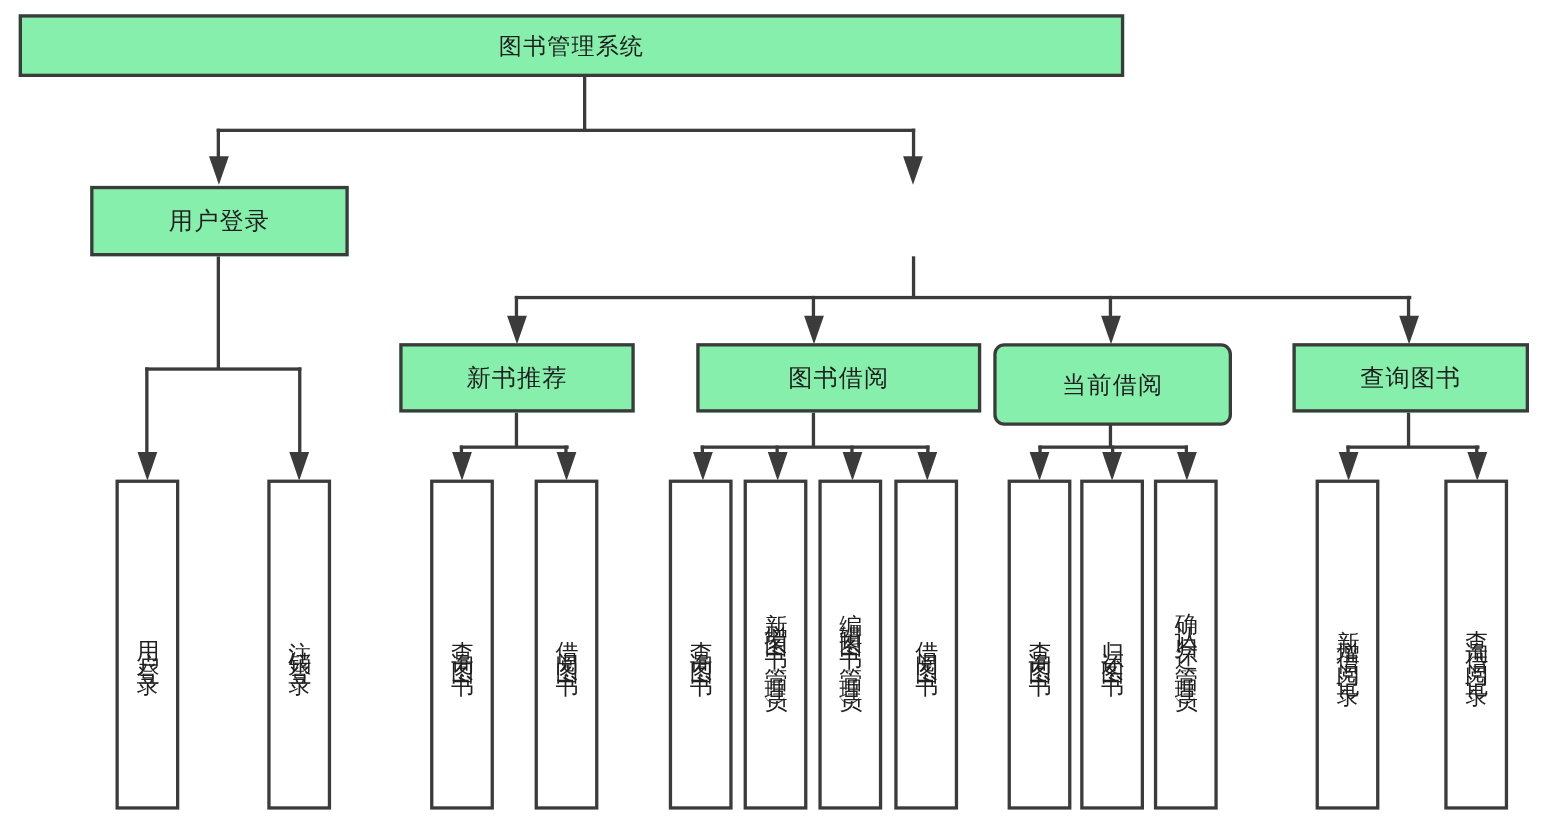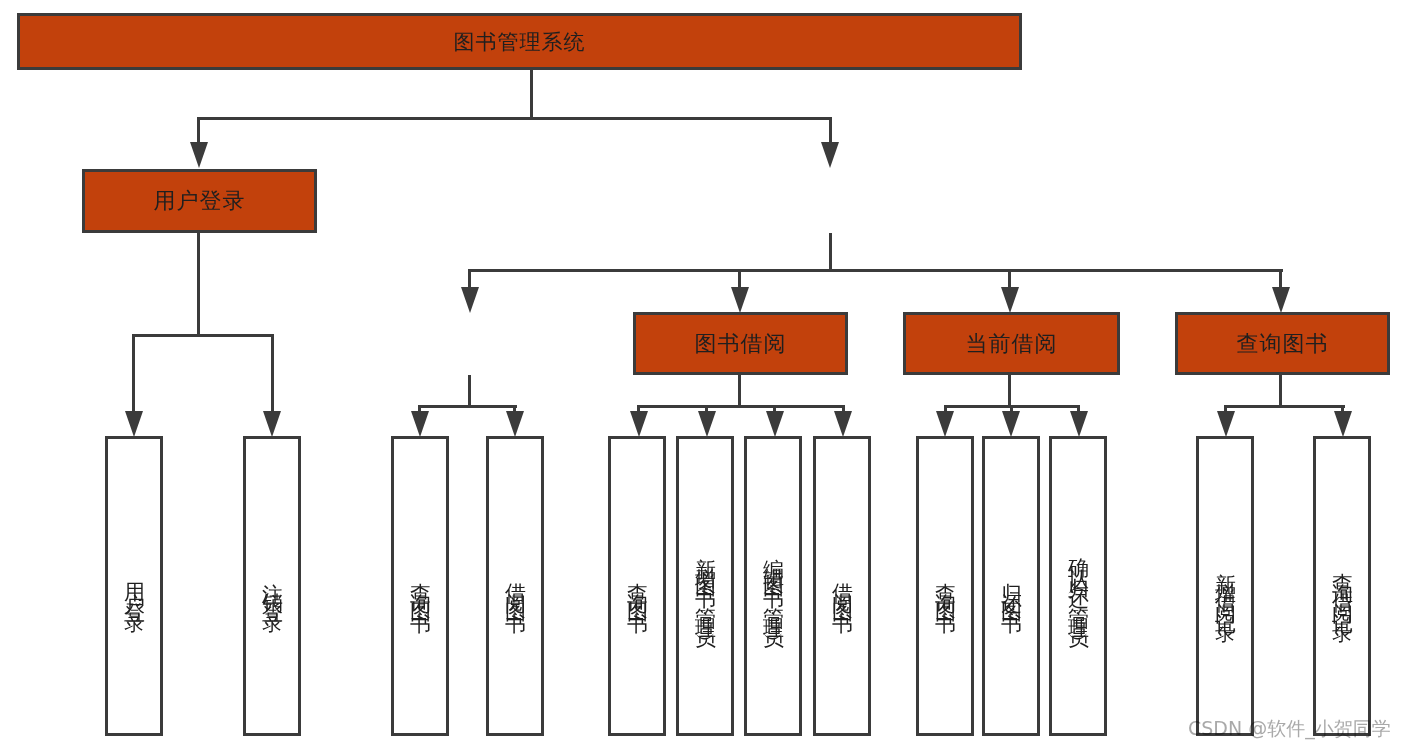--- a/index.html
+++ b/index.html
@@ -15,21 +15,21 @@
     position:relative;
     width:1405px;
     height:747px;
     background:var(--bg);
     overflow:hidden;
   }
   
   .hbox{
     position:absolute;
     border:3px solid var(--line);
-    background:#c2410c;
+    background:#86efac;
     display:flex;
     align-items:center;
     justify-content:center;
     font-size:22px;
     letter-spacing:1px;
     z-index:2;
   }
   
   .vbox{
     position:absolute;
@@ -142,26 +142,29 @@
 
   <div class="hbox" style="left:17px;top:13px;width:1005px;height:57px;font-size:21px;">
     <span>图书管理系统</span>
   </div>
 
   <div class="hbox" style="left:82px;top:169px;width:235px;height:64px;">
     <span>用户登录</span>
   </div>
 
 
-
-  <div class="hbox" style="left:633px;top:312px;width:215px;height:63px;">
+  <div class="hbox" style="left:363px;top:312px;width:214px;height:63px;">
+    <span>新书推荐</span>
+  </div>
+
+  <div class="hbox" style="left:633px;top:312px;width:259px;height:63px;">
     <span>图书借阅</span>
   </div>
 
-  <div class="hbox" style="left:903px;top:312px;width:217px;height:63px;">
+  <div class="hbox" style="left:903px;top:312px;width:217px;height:75px;border-radius:10px;">
     <span>当前借阅</span>
   </div>
 
   <div class="hbox" style="left:1175px;top:312px;width:215px;height:63px;">
     <span>查询图书</span>
   </div>
 
   <div class="vbox" style="left:105px;">
     <span>用户登录</span>
   </div>
@@ -199,15 +202,14 @@
     <span>确认归还（管理员）</span>
   </div>
 
   <div class="vbox" style="left:1196px;">
     <span>新增借阅记录</span>
   </div>
   <div class="vbox" style="left:1313px;">
     <span>查询借阅记录</span>
   </div>
 
-  <div class="watermark">CSDN @软件_小贺同学</div>
 
 </div>
 
 </body></html>

